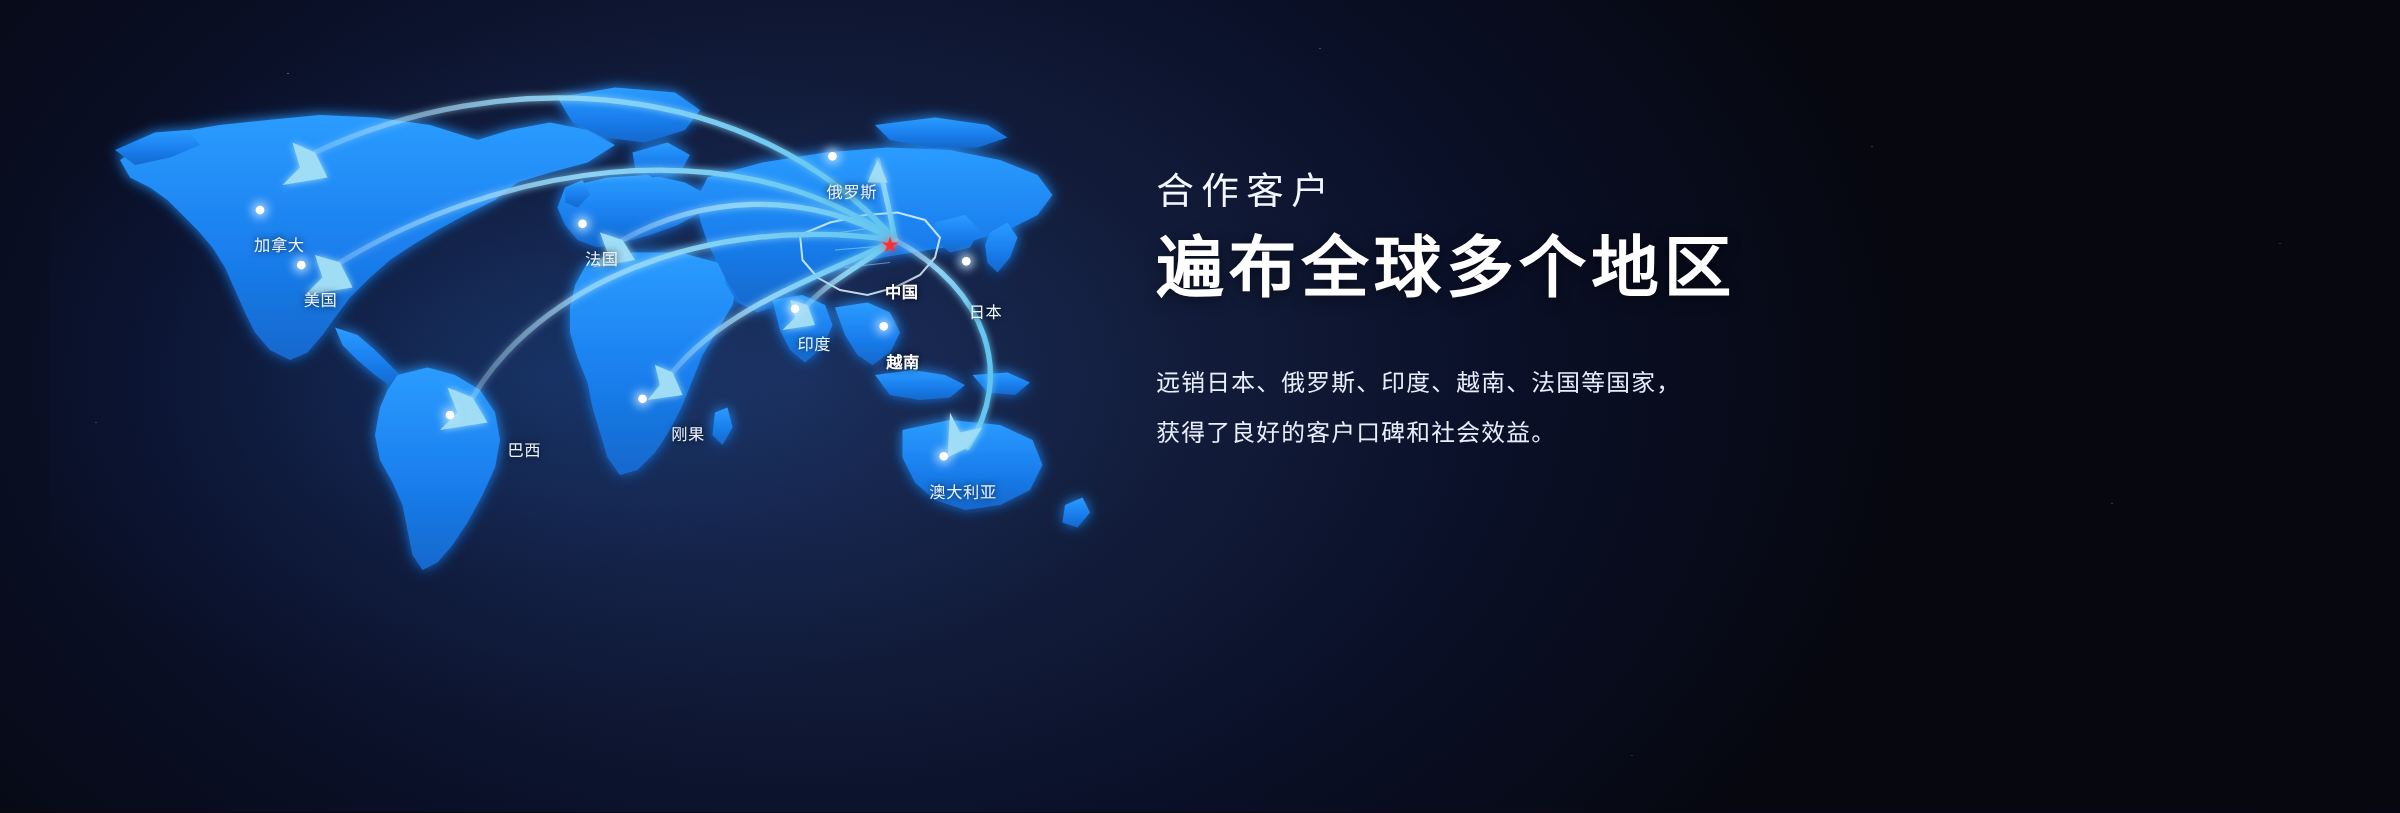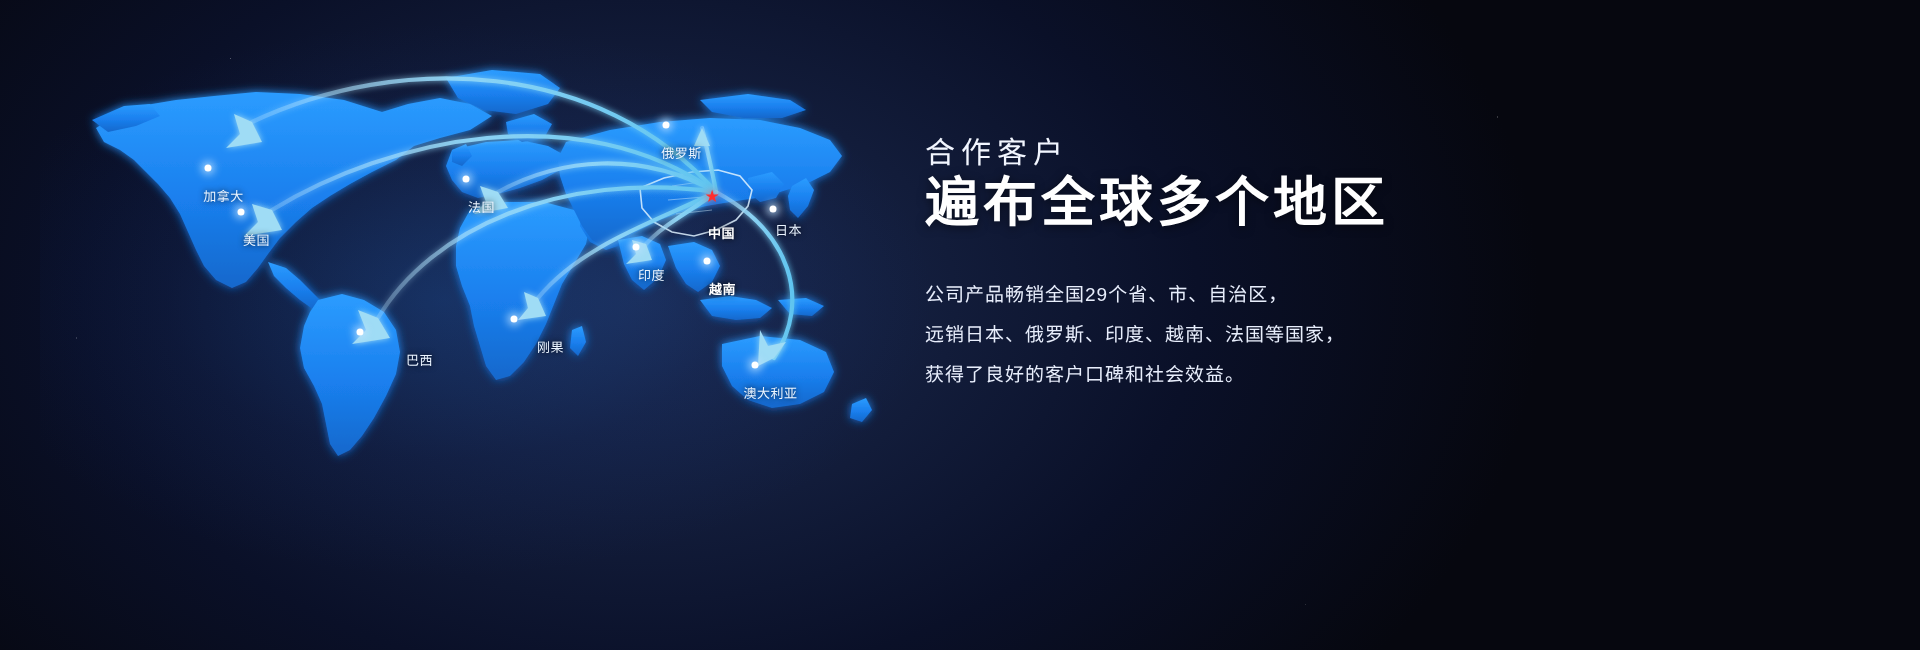--- a/index.html
+++ b/index.html
@@ -66,21 +66,21 @@
 
   
   .copy{
     position:absolute;left:925px;top:128px;width:900px;
   }
   .eyebrow{
     color:#f2f6ff;
     font-size:30px;
     letter-spacing:6px;
     font-weight:normal;
-    margin:0 0 1px 0;
+    margin:0 0 14px 0;
   }
   .headline{
     margin:0;
     color:#ffffff;
     font-size:54px;
     font-weight:bold;
     letter-spacing:4px;
     line-height:1.08;
     text-shadow:0 2px 10px rgba(0,0,0,.5);
   }
@@ -229,34 +229,33 @@
       <span class="dot" style="left: 241px; top: 212px;"></span>
       <span class="mlabel" style="left: 241px; top: 230px;">美国</span>
       <span class="dot" style="left: 360px; top: 332px;"></span>
       <span class="mlabel" style="left: 360px; top: 350px; margin-left: 44px;">巴西</span>
       <span class="dot" style="left: 466px; top: 179px;"></span>
       <span class="mlabel" style="left: 466px; top: 197px;">法国</span>
       <span class="dot" style="left: 666px; top: 125px;"></span>
       <span class="mlabel" style="left: 666px; top: 143px;">俄罗斯</span>
       <span class="mlabel bold" style="left: 706px; top: 223px;">中国</span>
       <span class="dot" style="left: 773px; top: 209px;"></span>
-      <span class="mlabel" style="left: 773px; top: 220px; font-family: Liberation Mono, monospace;">日本</span>
+      <span class="mlabel" style="left: 773px; top: 239px; font-family: Liberation Mono, monospace;">日本</span>
       <span class="dot" style="left: 636px; top: 247px;"></span>
       <span class="mlabel" style="left: 636px; top: 265px;">印度</span>
       <span class="dot" style="left: 707px; top: 261px;"></span>
       <span class="mlabel bold" style="left: 707px; top: 279px;">越南</span>
       <span class="dot" style="left: 514px; top: 319px;"></span>
       <span class="mlabel" style="left: 535px; top: 337px; text-align: center;">刚果</span>
       <span class="dot" style="left: 755px; top: 365px;"></span>
       <span class="mlabel" style="left: 755px; top: 383px;">澳大利亚</span>
     </div>
 
   <div class="copy">
     <p class="eyebrow">合作客户</p>
     <h1 class="headline">遍布全球多个地区</h1>
     <div class="para">
-      <div>公司产品畅销全国29个省、市、自治区，</div>
       <div>远销日本、俄罗斯、印度、越南、法国等国家，</div>
       <div>获得了良好的客户口碑和社会效益。</div>
     </div>
   </div>
 
 </div>
 
 </body></html>

